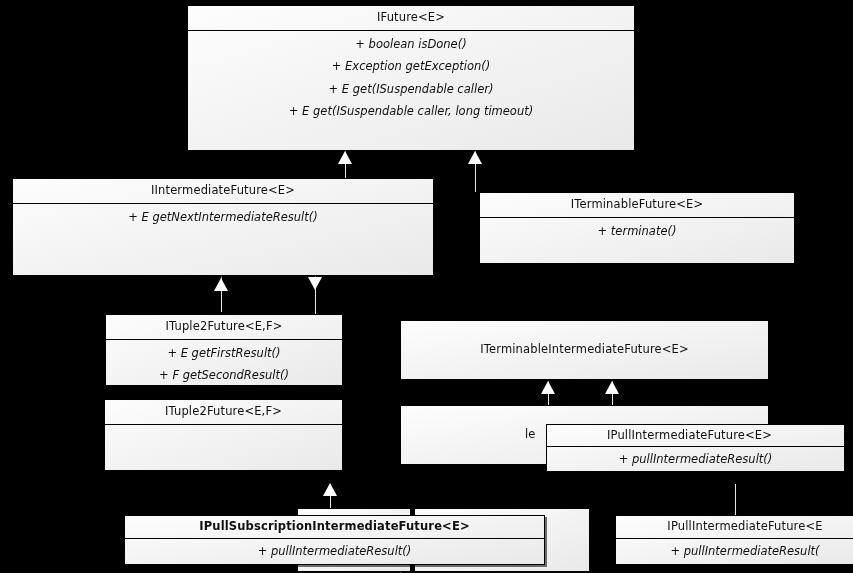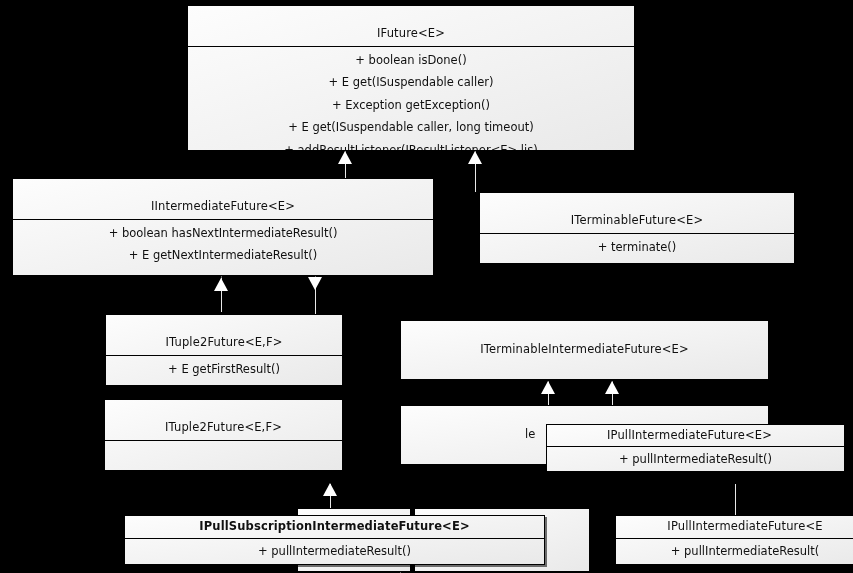--- a/index.html
+++ b/index.html
@@ -24,32 +24,33 @@
     background: linear-gradient(to bottom right, #fdfdfd 0%, #f4f4f4 45%, #e9e9e9 100%);
     box-shadow: 2px 2px 0 rgba(0,0,0,0.55);
     overflow: hidden;
   }
   .uml-title {
     text-align: center;
     color: #101010;
     font-size: 11.5px;
     letter-spacing: 0.15px;
     line-height: 1;
-    padding: 22px 6px 6px 6px;
+    padding: 6px 6px 6px 6px;
     white-space: nowrap;
     box-sizing: border-box;
   }
   .uml-sep {
     height: 1px;
     background: #000000;
     width: 100%;
   }
   .uml-members {
     padding: 3px 6px 4px 6px;
     box-sizing: border-box;
+    font-style: italic;
   }
   .uml-member {
     text-align: center;
     color: #101010;
     font-size: 11.5px;
     line-height: 1;
     padding: 5px 2px 6px 2px;
     white-space: nowrap;
   }
   
@@ -102,35 +103,33 @@
 
   <div class="conn-v" style="left:330px; top:484px; height:32px;"></div>
   <div class="conn-v" style="left:735px; top:484px; height:32px;"></div>
   <div class="conn-v" style="left:400px; top:566px; height:7px;"></div>
 
   <div class="uml-box" style="left:187px; top:5px; width:448px; height:146px;">
     <div class="uml-title">IFuture&lt;E&gt;</div>
     <div class="uml-sep"></div>
     <div class="uml-members">
       <div class="uml-member">+ boolean isDone()</div>
+      <div class="uml-member">+ Exception getException()</div>
       <div class="uml-member">+ E get(ISuspendable caller)</div>
-      <div class="uml-member">+ Exception getException()</div>
       <div class="uml-member">+ E get(ISuspendable caller, long timeout)</div>
-      <div class="uml-member">+ addResultListener(IResultListener&lt;E&gt; lis)</div>
     </div>
   </div>
 
   <div class="arrow up" style="left:338px; top:151px;"></div>
   <div class="arrow up" style="left:468px; top:151px;"></div>
 
   <div class="uml-box" style="left:12px; top:178px; width:422px; height:98px;">
     <div class="uml-title">IIntermediateFuture&lt;E&gt;</div>
     <div class="uml-sep"></div>
     <div class="uml-members">
-      <div class="uml-member">+ boolean hasNextIntermediateResult()</div>
       <div class="uml-member">+ E getNextIntermediateResult()</div>
     </div>
   </div>
 
   <div class="uml-box" style="left:479px; top:192px; width:316px; height:72px;">
     <div class="uml-title">ITerminableFuture&lt;E&gt;</div>
     <div class="uml-sep"></div>
     <div class="uml-members">
       <div class="uml-member">+ terminate()</div>
     </div>

